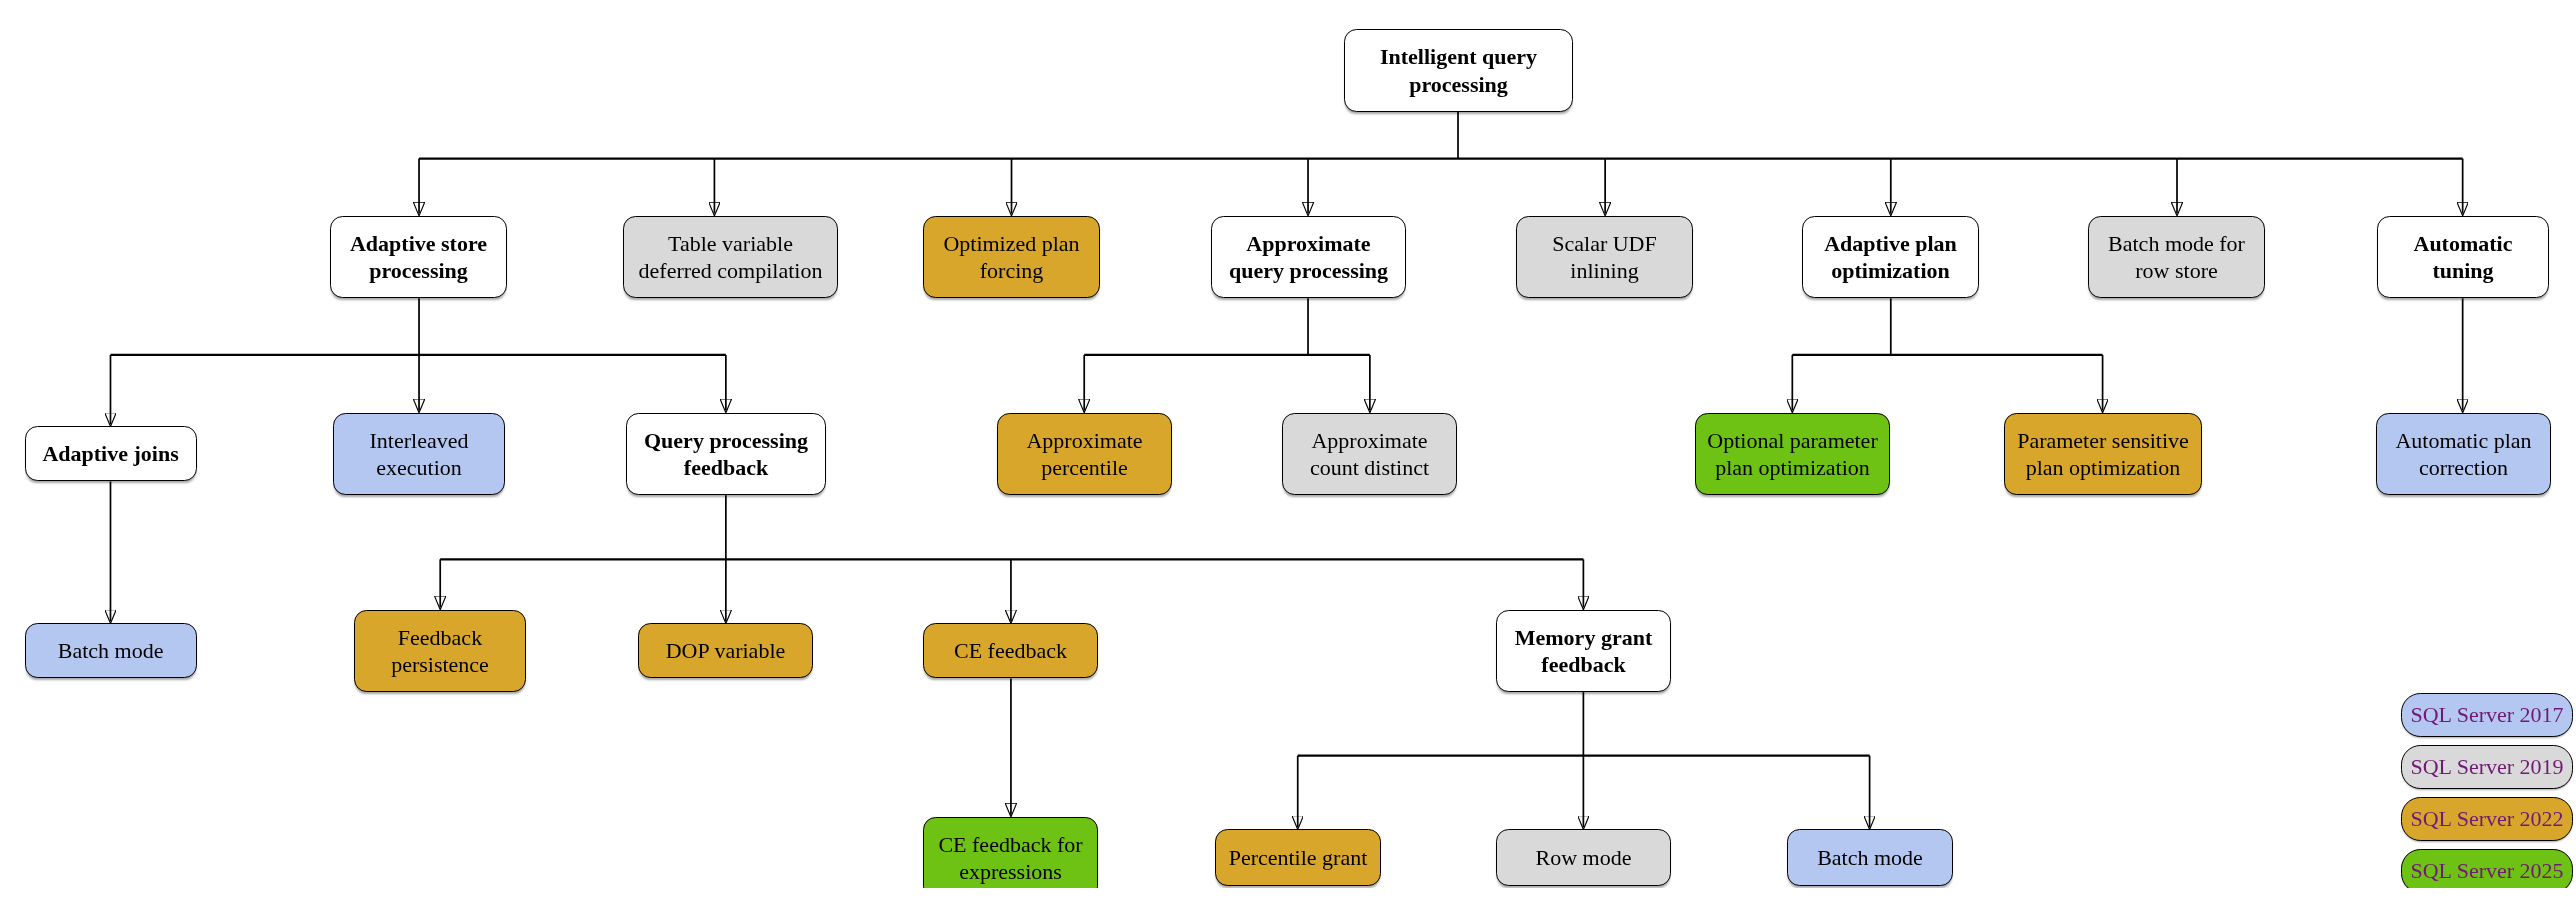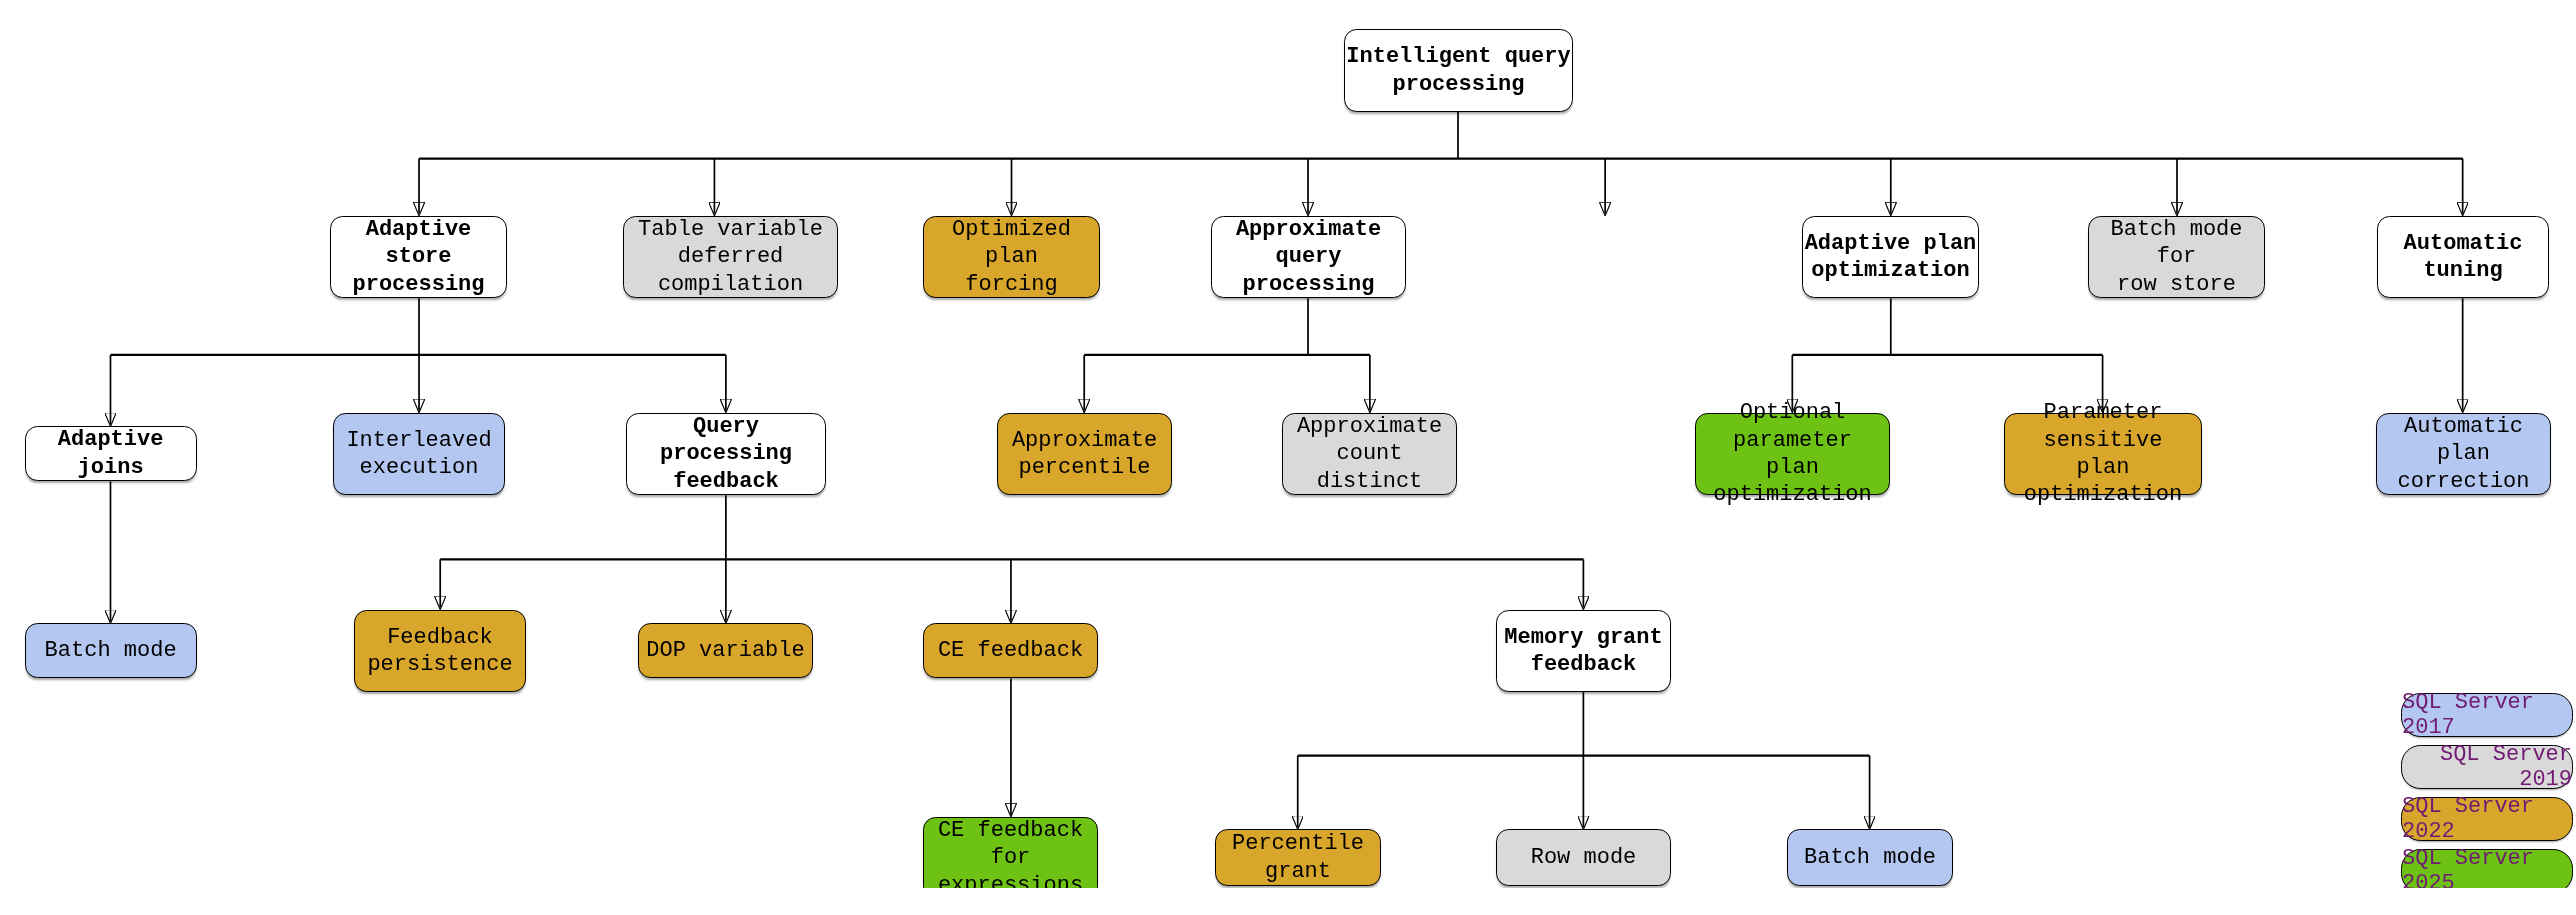--- a/index.html
+++ b/index.html
@@ -1,20 +1,20 @@
 <!DOCTYPE html>
 <html style="font-size:9.2px"><head>
 <meta charset="utf-8">
 <style>
   html,body{margin:0;padding:0;background:#ffffff;}
   .canvas{
     position:relative;
     width:2576px;height:888px;
     background:#ffffff;
-    font-family:Liberation Mono, monospace;
+    font-family:Liberation Serif, serif;
     overflow:hidden;
   }
   .connectors{position:absolute;left:0;top:0;width:2576px;height:916px;}
   .connectors path{stroke:#000;fill:none;}
   .connectors .bus{stroke-width:4;}
   .connectors .vline{stroke-width:3;}
   .node{
     position:absolute;
     box-sizing:border-box;
     border:1.7px solid #000;
@@ -105,20 +105,22 @@
 processing</div>
 
   <div class="node hub" style="left:330px;top:216px;width:177px;height:82px;">Adaptive store
 processing</div>
   <div class="node gray" style="left:623px;top:216px;width:215px;height:82px;">Table variable
 deferred compilation</div>
   <div class="node gold" style="left:923px;top:216px;width:177px;height:82px;">Optimized plan
 forcing</div>
   <div class="node hub" style="left:1211px;top:216px;width:195px;height:82px;">Approximate
 query processing</div>
+  <div class="node gray" style="left:1516px;top:216px;width:177px;height:82px;">Scalar UDF
+inlining</div>
   <div class="node hub" style="left:1802px;top:216px;width:177px;height:82px;">Adaptive plan
 optimization</div>
   <div class="node gray" style="left:2088px;top:216px;width:177px;height:82px;">Batch mode for
 row store</div>
   <div class="node hub" style="left:2377px;top:216px;width:172px;height:82px;">Automatic
 tuning</div>
 
   <div class="node hub" style="left:24.6px;top:426px;width:172px;height:55px;">Adaptive joins</div>
   <div class="node blue" style="left:333px;top:413px;width:172px;height:82px;">Interleaved
 execution</div>

